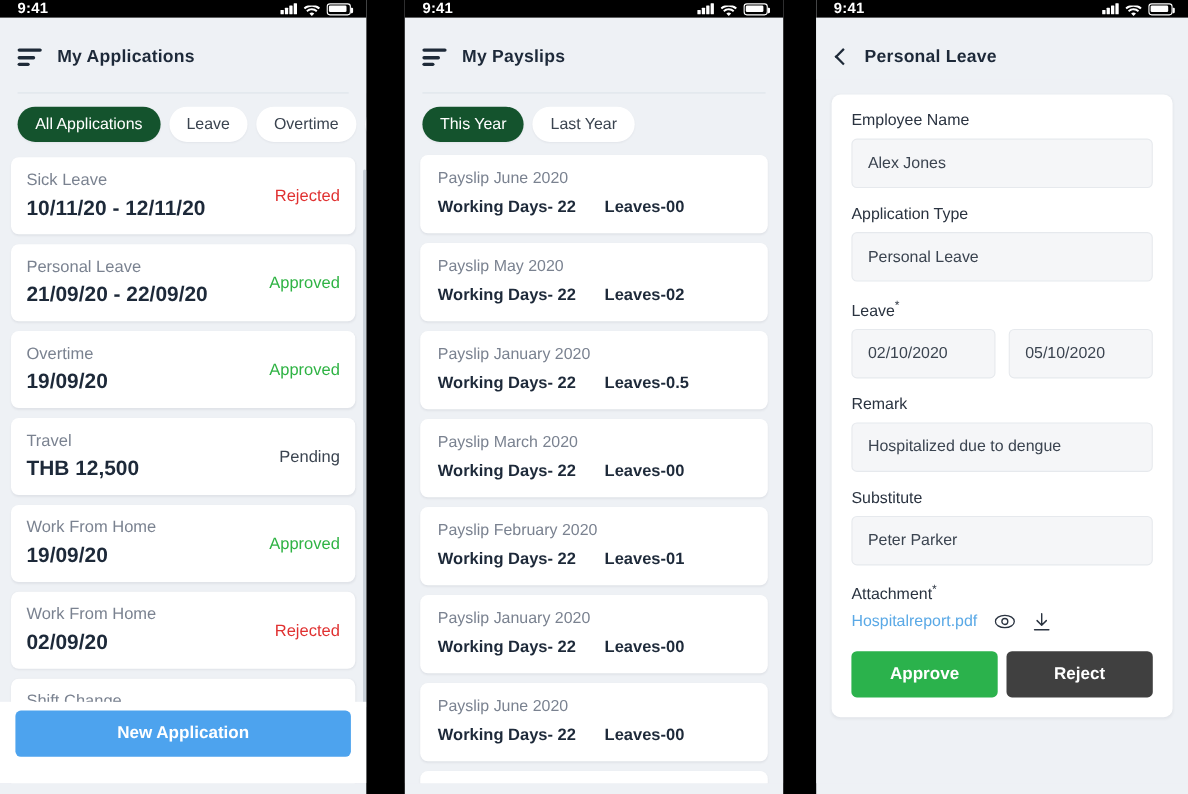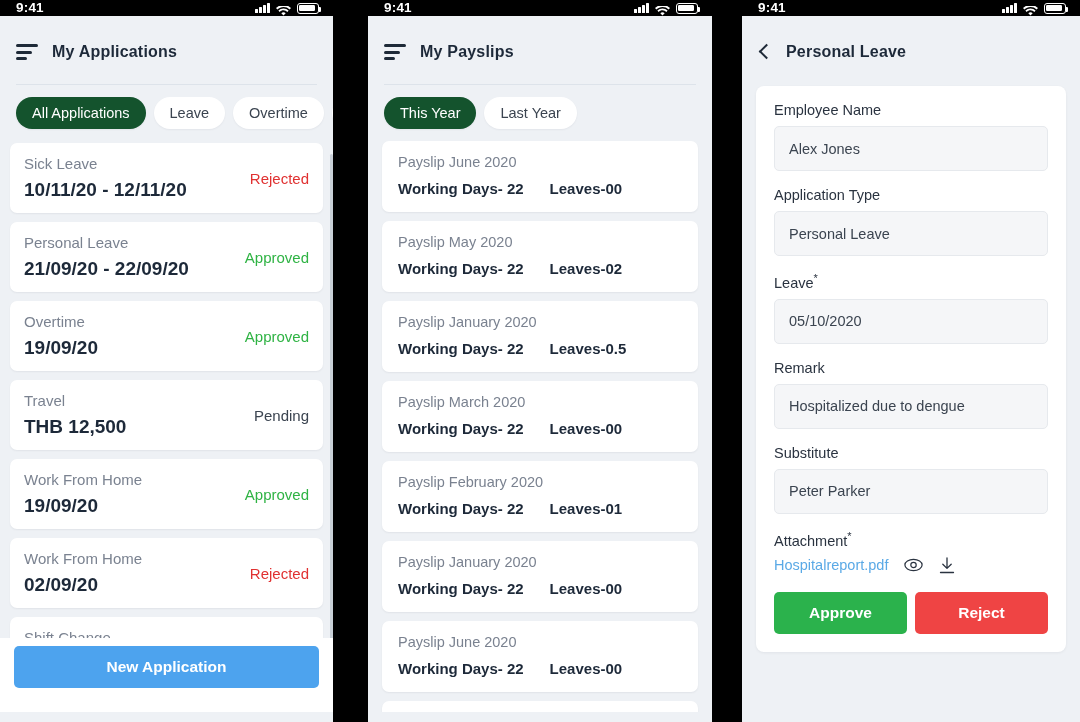--- a/index.html
+++ b/index.html
@@ -138,21 +138,21 @@
   .attach-row { display: flex; align-items: center; gap: 16px; margin-bottom: 18px; }
   .attach-link { font-size: 14.5px; color: #5aa9e6; cursor: pointer; }
   .icon-btn { cursor: pointer; display: flex; align-items: center; }
   .btn-row { display: flex; gap: 8px; }
   .bigbtn {
     flex: 1; height: 42px; border-radius: 5px; color: #fff; border: none;
     font-size: 15.5px; font-weight: 600; cursor: pointer;
     display: flex; align-items: center; justify-content: center; font-family: inherit;
   }
   .btn-approve { background: #2bb24c; }
-  .btn-reject  { background: #ef4444; }
+  .btn-reject  { background: #404040; }
 </style>
 </head>
 <body>
 
 <div class="stage">
 
   <div class="phone" id="phone1">
     <div class="statusbar">
       <span class="sb-time">9:41</span>
       <span class="sb-icons">
@@ -386,20 +386,21 @@
 
       <div class="formcard">
         <label class="flabel">Employee Name</label>
         <div class="finput">Alex Jones</div>
 
         <label class="flabel">Application Type</label>
         <div class="finput">Personal Leave</div>
 
         <label class="flabel"><span>Leave</span><sup>*</sup></label>
         <div class="frow">
+          <div class="finput">02/10/2020</div>
           <div class="finput">05/10/2020</div>
         </div>
 
         <label class="flabel">Remark</label>
         <div class="finput">Hospitalized due to dengue</div>
 
         <label class="flabel">Substitute</label>
         <div class="finput">Peter Parker</div>
 
         <label class="flabel"><span>Attachment</span><sup>*</sup></label>

